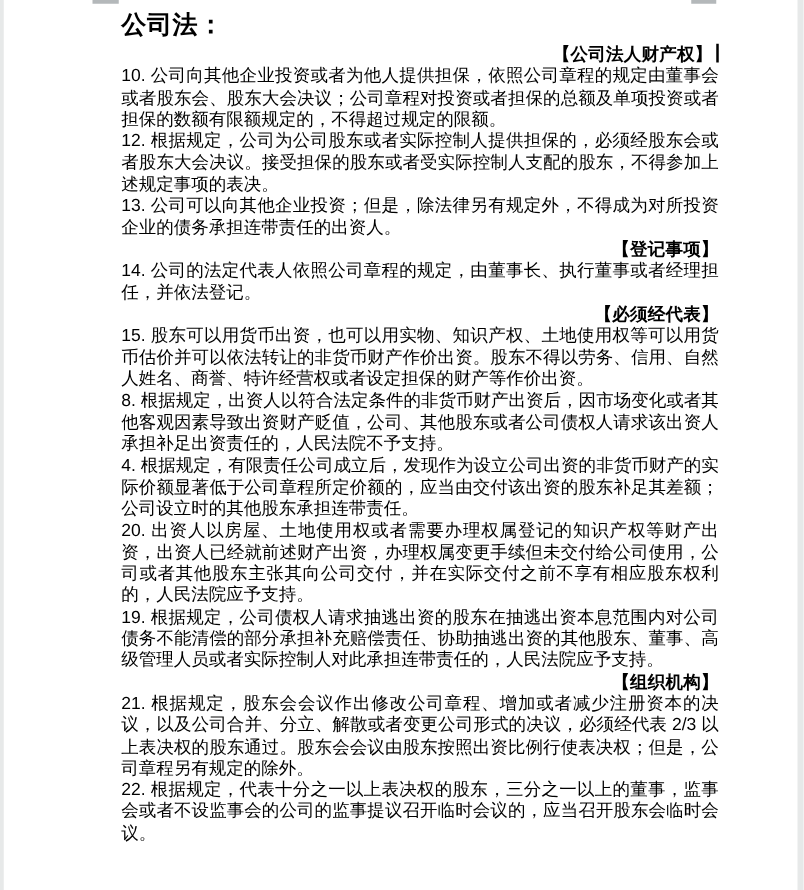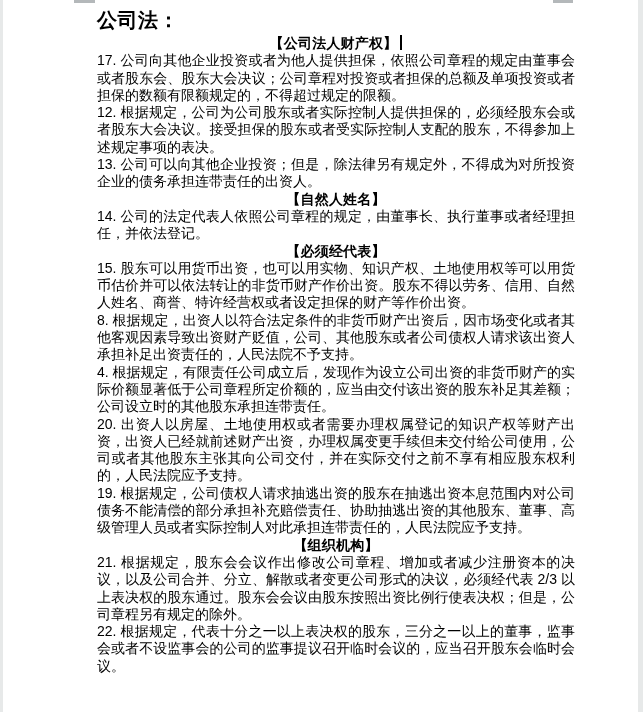--- a/index.html
+++ b/index.html
@@ -47,21 +47,21 @@
     letter-spacing: 0.5px;
     margin-bottom: 4px;
   }
   .block {
     font-size: 14px;
     line-height: 17.3px;
     text-align: justify;
   }
   .block.heading {
     font-weight: bold;
-    text-align: center;
+    text-align: right;
     letter-spacing: 0.2px;
   }
   .caret {
     display: inline-block;
     width: 2px; height: 15px;
     background: #000000;
     margin-left: 3px;
     vertical-align: -2px;
   }
 </style>
@@ -72,24 +72,24 @@
   <div class="edge edge-left"></div>
   <div class="edge edge-right"></div>
   <div class="ruler-mark left"></div>
   <div class="ruler-mark right"></div>
 
   <div class="page">
     <div class="content-col">
       <div class="doc-title">公司法：</div>
       <div>
           <div class="block heading">【公司法人财产权】<span class="caret"></span></div>
-          <div class="block item">17. 公司向其他企业投资或者为他人提供担保，依照公司章程的规定由董事会或者股东会、股东大会决议；公司章程对投资或者担保的总额及单项投资或者担保的数额有限额规定的，不得超过规定的限额。</div>
+          <div class="block item">10. 公司向其他企业投资或者为他人提供担保，依照公司章程的规定由董事会或者股东会、股东大会决议；公司章程对投资或者担保的总额及单项投资或者担保的数额有限额规定的，不得超过规定的限额。</div>
           <div class="block item">12. 根据规定，公司为公司股东或者实际控制人提供担保的，必须经股东会或者股东大会决议。接受担保的股东或者受实际控制人支配的股东，不得参加上述规定事项的表决。</div>
           <div class="block item">13. 公司可以向其他企业投资；但是，除法律另有规定外，不得成为对所投资企业的债务承担连带责任的出资人。</div>
-          <div class="block heading">【自然人姓名】</div>
+          <div class="block heading">【登记事项】</div>
           <div class="block item">14. 公司的法定代表人依照公司章程的规定，由董事长、执行董事或者经理担任，并依法登记。</div>
           <div class="block heading">【必须经代表】</div>
           <div class="block item">15. 股东可以用货币出资，也可以用实物、知识产权、土地使用权等可以用货币估价并可以依法转让的非货币财产作价出资。股东不得以劳务、信用、自然人姓名、商誉、特许经营权或者设定担保的财产等作价出资。</div>
           <div class="block item">8. 根据规定，出资人以符合法定条件的非货币财产出资后，因市场变化或者其他客观因素导致出资财产贬值，公司、其他股东或者公司债权人请求该出资人承担补足出资责任的，人民法院不予支持。</div>
           <div class="block item">4. 根据规定，有限责任公司成立后，发现作为设立公司出资的非货币财产的实际价额显著低于公司章程所定价额的，应当由交付该出资的股东补足其差额；公司设立时的其他股东承担连带责任。</div>
           <div class="block item">20. 出资人以房屋、土地使用权或者需要办理权属登记的知识产权等财产出资，出资人已经就前述财产出资，办理权属变更手续但未交付给公司使用，公司或者其他股东主张其向公司交付，并在实际交付之前不享有相应股东权利的，人民法院应予支持。</div>
           <div class="block item">19. 根据规定，公司债权人请求抽逃出资的股东在抽逃出资本息范围内对公司债务不能清偿的部分承担补充赔偿责任、协助抽逃出资的其他股东、董事、高级管理人员或者实际控制人对此承担连带责任的，人民法院应予支持。</div>
           <div class="block heading">【组织机构】</div>
           <div class="block item">21. 根据规定，股东会会议作出修改公司章程、增加或者减少注册资本的决议，以及公司合并、分立、解散或者变更公司形式的决议，必须经代表 2/3 以上表决权的股东通过。股东会会议由股东按照出资比例行使表决权；但是，公司章程另有规定的除外。</div>
           <div class="block item">22. 根据规定，代表十分之一以上表决权的股东，三分之一以上的董事，监事会或者不设监事会的公司的监事提议召开临时会议的，应当召开股东会临时会议。</div>

